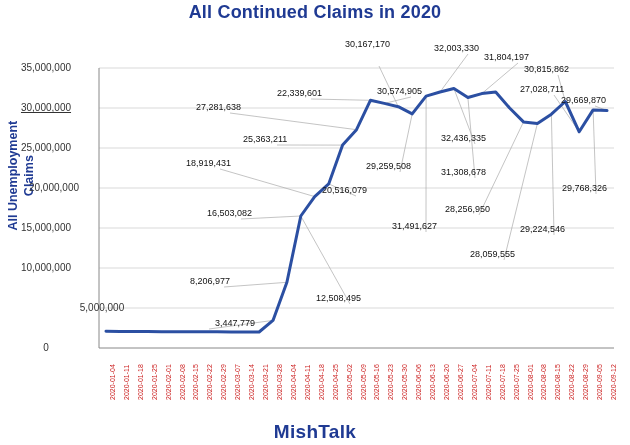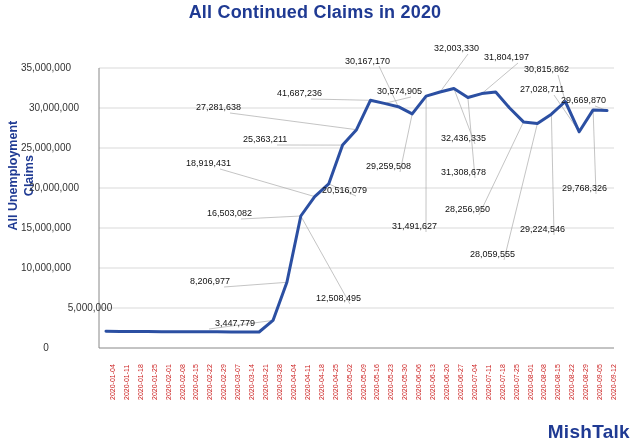--- a/index.html
+++ b/index.html
@@ -42,21 +42,21 @@
     font-size: 12.5px;
     font-weight: bold;
     color: #1f3a93;
     line-height: 1.25;
   }
   #xlabel {
     position: absolute;
     bottom: 2px;
     left: 0;
     width: 630px;
-    text-align: right;
+    text-align: center;
     font-size: 19px;
     font-weight: bold;
     color: #1f3a93;
     letter-spacing: 0.3px;
   }
   #plot-svg {
     position: absolute;
     left: 0;
     top: 0;
   }
@@ -130,26 +130,26 @@
         <line x1="479" y1="215" x2="523.5" y2="121.9" stroke="#aaaaaa" stroke-width="0.7"></line>
         <line x1="554" y1="235" x2="551.4" y2="114.2" stroke="#aaaaaa" stroke-width="0.7"></line>
         <line x1="504" y1="260" x2="537.4" y2="123.5" stroke="#aaaaaa" stroke-width="0.7"></line>
         <line x1="596" y1="194" x2="593.1" y2="109.9" stroke="#aaaaaa" stroke-width="0.7"></line>
       </g>
     <polyline id="series-line" fill="none" stroke="#2b4fa2" stroke-width="3" stroke-linejoin="round" stroke-linecap="round" points="106.0,331.2 119.9,331.4 133.8,331.5 147.7,331.6 161.6,331.7 175.6,331.7 189.5,331.8 203.4,331.8 217.3,331.8 231.2,331.9 245.1,332.0 259.1,332.0 273.0,320.4 286.9,282.3 300.8,216.0 314.7,196.6 328.7,183.9 342.6,145.1 356.5,129.7 370.4,100.3 384.3,103.4 398.3,106.7 412.2,113.9 426.1,96.1 440.0,92.0 453.9,88.5 467.9,97.5 481.8,93.6 495.7,92.0 509.6,108.0 523.5,121.9 537.4,123.5 551.4,114.2 565.3,101.5 579.2,131.8 593.1,109.9 607.0,110.6"></polyline>
   </svg>
 
   <div id="yticks">
       <div class="ytick" style="left: 0px; width: 92px; top: 342px;">0</div>
-      <div class="ytick" style="left: 0px; width: 92px; top: 302px; padding-left: 44px;">5,000,000</div>
+      <div class="ytick" style="left: 12px; width: 92px; top: 302px; padding-left: 44px;">5,000,000</div>
       <div class="ytick" style="left: 0px; width: 92px; top: 262px;">10,000,000</div>
       <div class="ytick" style="left: 0px; width: 92px; top: 222px;">15,000,000</div>
       <div class="ytick" style="left: 8px; width: 92px; top: 182px;">20,000,000</div>
       <div class="ytick" style="left: 0px; width: 92px; top: 142px;">25,000,000</div>
-      <div class="ytick" style="left: 8px; width: 92px; top: 102px;">30,000,000</div>
+      <div class="ytick" style="left: 0px; width: 92px; top: 102px; text-decoration: underline;">30,000,000</div>
       <div class="ytick" style="left: 0px; width: 92px; top: 62px;">35,000,000</div>
     </div>
   <div id="xticks">
       <div class="xtick" style="left: 108.959px; top: 400px;">2020-01-04</div>
       <div class="xtick" style="left: 122.878px; top: 400px;">2020-01-11</div>
       <div class="xtick" style="left: 136.797px; top: 400px;">2020-01-18</div>
       <div class="xtick" style="left: 150.716px; top: 400px;">2020-01-25</div>
       <div class="xtick" style="left: 164.635px; top: 400px;">2020-02-01</div>
       <div class="xtick" style="left: 178.554px; top: 400px;">2020-02-08</div>
       <div class="xtick" style="left: 192.473px; top: 400px;">2020-02-15</div>
@@ -186,23 +186,23 @@
     </div>
   <div id="annotations">
       <div class="annot" style="left: 175px; top: 318px; margin-left: 40px;">3,447,779</div>
       <div class="annot" style="left: 190px; top: 276px; text-align: right;">8,206,977</div>
       <div class="annot" style="left: 316px; top: 293px;">12,508,495</div>
       <div class="annot" style="left: 207px; top: 208px;">16,503,082</div>
       <div class="annot" style="left: 186px; top: 158px;">18,919,431</div>
       <div class="annot" style="left: 322px; top: 185px;">20,516,079</div>
       <div class="annot" style="left: 243px; top: 134px;">25,363,211</div>
       <div class="annot" style="left: 196px; top: 102px;">27,281,638</div>
-      <div class="annot" style="left: 277px; top: 88px;">41,687,236</div>
+      <div class="annot" style="left: 277px; top: 88px;">22,339,601</div>
       <div class="annot" style="left: 377px; top: 86px;">30,574,905</div>
-      <div class="annot" style="left: 345px; top: 56px;">30,167,170</div>
+      <div class="annot" style="left: 345px; top: 39px;">30,167,170</div>
       <div class="annot" style="left: 434px; top: 43px;">32,003,330</div>
       <div class="annot" style="left: 484px; top: 52px;">31,804,197</div>
       <div class="annot" style="left: 524px; top: 64px;">30,815,862</div>
       <div class="annot" style="left: 520px; top: 84px;">27,028,711</div>
       <div class="annot" style="left: 561px; top: 95px;">29,669,870</div>
       <div class="annot" style="left: 366px; top: 161px;">29,259,508</div>
       <div class="annot" style="left: 441px; top: 167px;">31,308,678</div>
       <div class="annot" style="left: 441px; top: 133px;">32,436,335</div>
       <div class="annot" style="left: 392px; top: 221px;">31,491,627</div>
       <div class="annot" style="left: 445px; top: 204px;">28,256,950</div>

